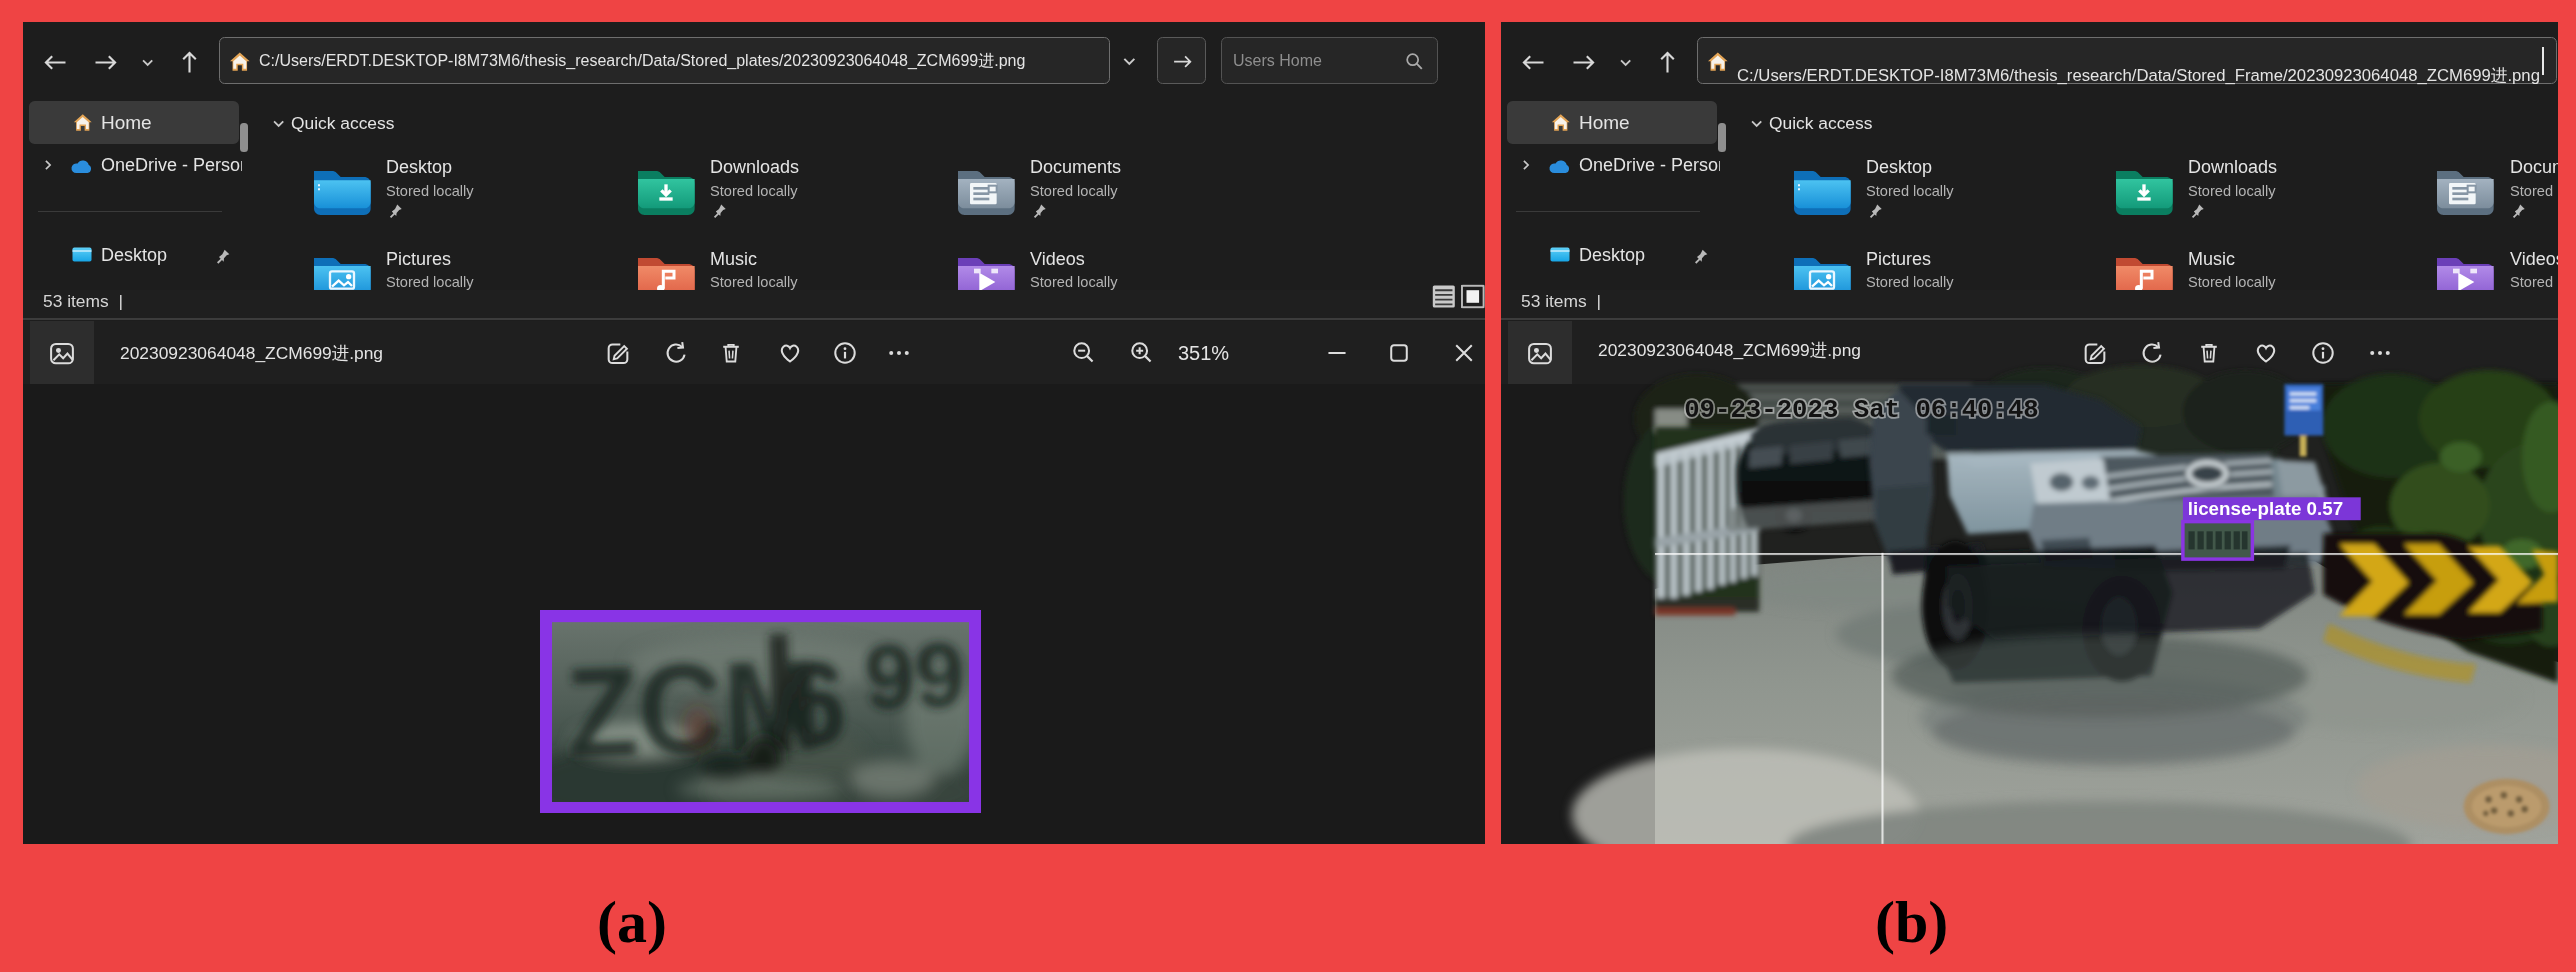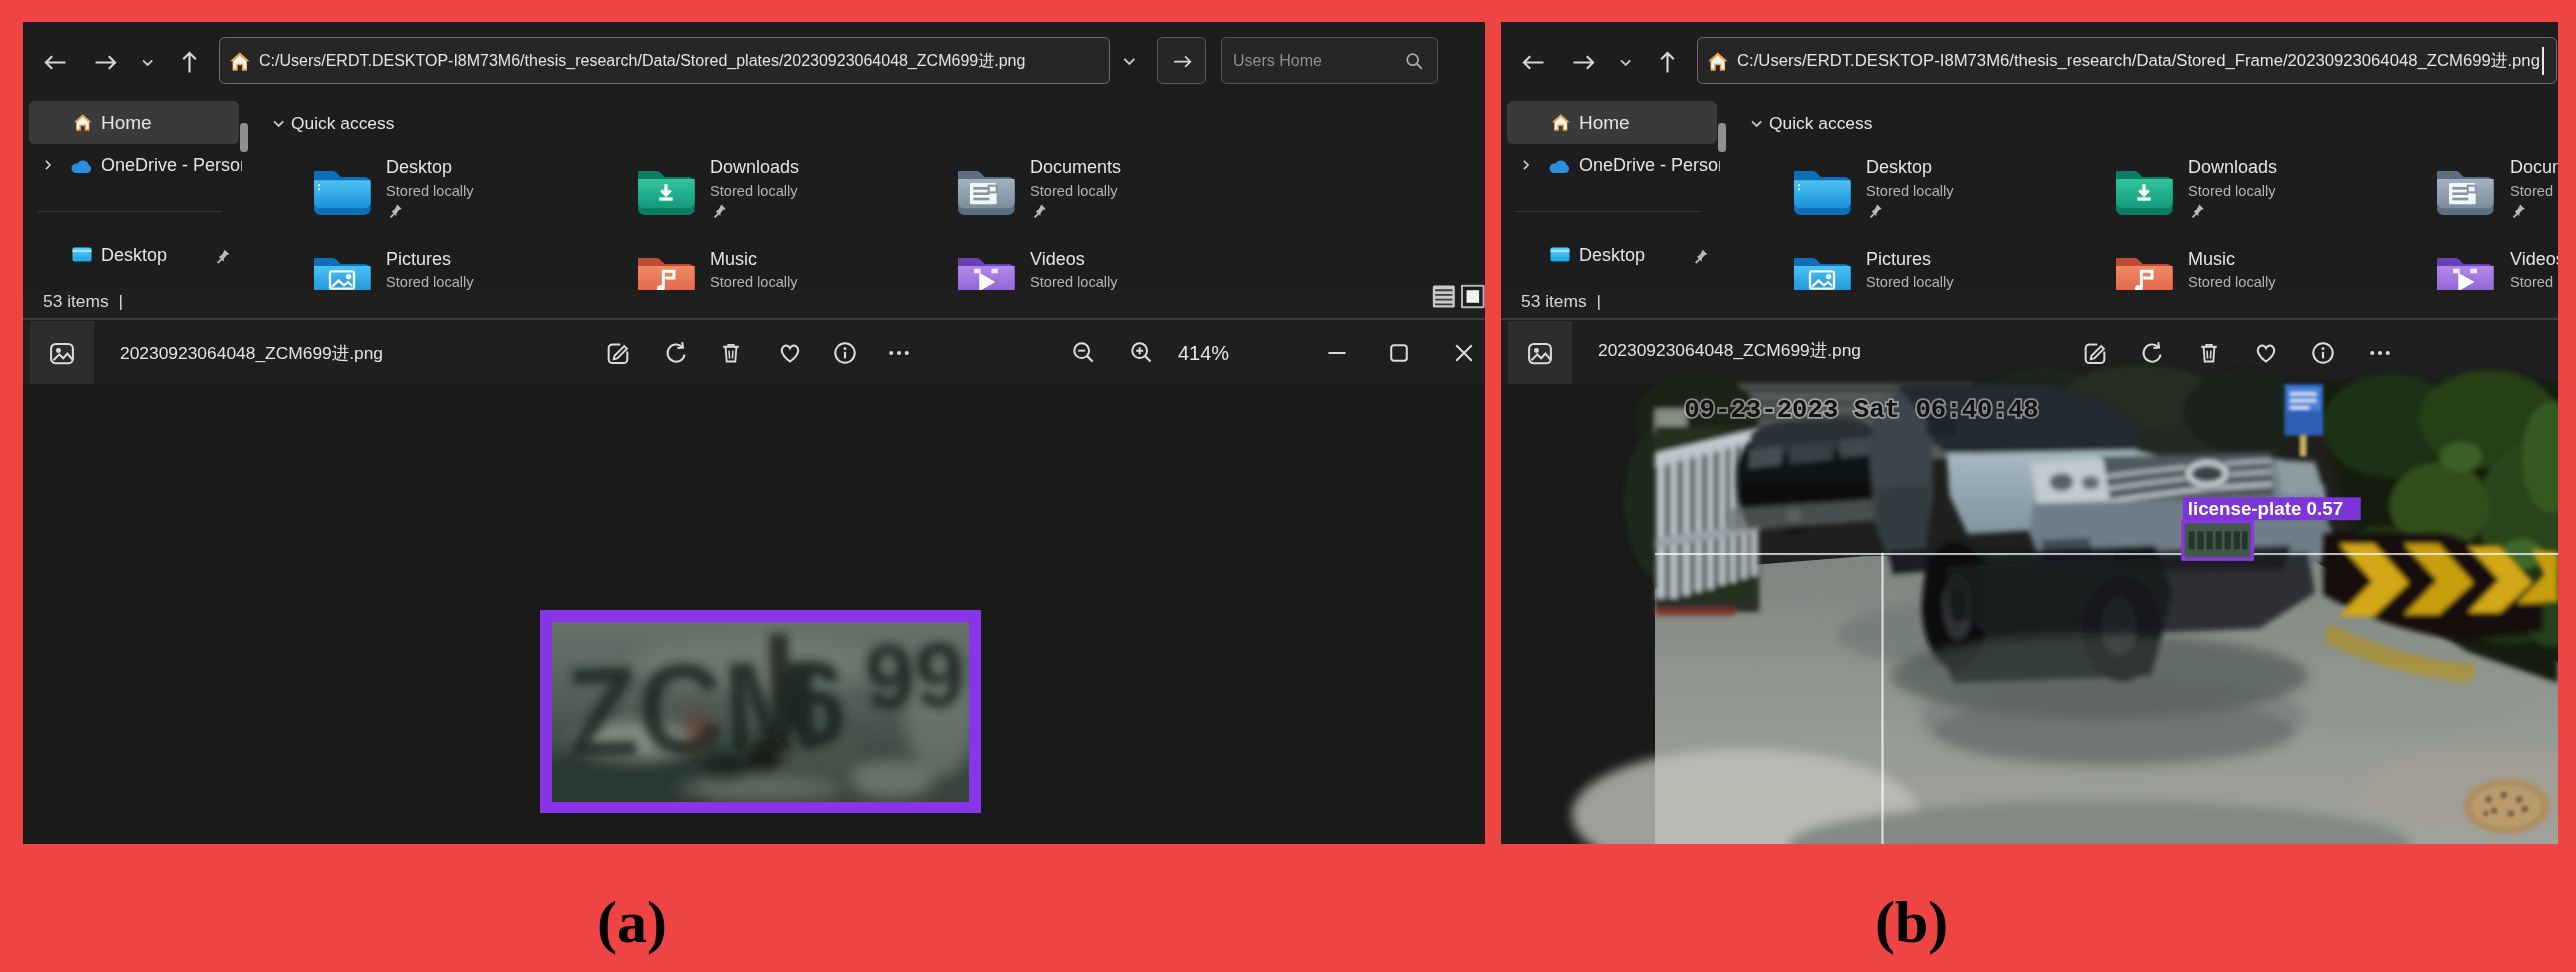--- a/index.html
+++ b/index.html
@@ -322,21 +322,21 @@
       </svg>
     <svg class="abs" style="left:862px;top:317px" width="28" height="28" viewBox="0 0 36 36">
         <use href="#sDots"></use>
       </svg>
     <svg class="abs" style="left:1047px;top:317px" width="28" height="28" viewBox="0 0 36 36">
         <use href="#sZout"></use>
       </svg>
     <svg class="abs" style="left:1105px;top:317px" width="28" height="28" viewBox="0 0 36 36">
         <use href="#sZin"></use>
       </svg>
-    <div class="txt" style="left:1155px;top:331px;font-size:20px;transform:translateY(-50%);">414%</div>
+    <div class="txt" style="left:1155px;top:331px;font-size:20px;transform:translateY(-50%);">351%</div>
     <svg class="abs" style="left:1300px;top:317px" width="28" height="28" viewBox="0 0 36 36">
         <use href="#sMin"></use>
       </svg>
     <svg class="abs" style="left:1362px;top:317px" width="28" height="28" viewBox="0 0 36 36">
         <use href="#sMax"></use>
       </svg>
     <svg class="abs" style="left:1427px;top:317px" width="28" height="28" viewBox="0 0 36 36">
         <use href="#sX"></use>
       </svg>
 
@@ -396,21 +396,21 @@
     <svg class="abs" style="left:117px;top:33px" width="15.3" height="15.3" viewBox="0 0 22 22">
         <use href="#sChevD"></use>
       </svg>
     <svg class="abs" style="left:156px;top:26px" width="21" height="28" viewBox="0 0 30 40">
         <use href="#sAU"></use>
       </svg>
     <div class="bar" style="left:196px;top:15.3px;width:860px;height:47px;"></div>
     <svg class="abs" style="left:205px;top:28px" width="23.6" height="23.6" viewBox="0 0 24 24">
         <use href="#sHouse"></use>
       </svg>
-    <div class="txt" style="left:236px;top:15px;line-height:47px;font-size:16.7px;">C:/Users/ERDT.DESKTOP-I8M73M6/thesis_research/Data/Stored_Frame/20230923064048_ZCM699进.png</div>
+    <div class="txt" style="left:236px;top:30px;line-height:47px;font-size:16.7px;">C:/Users/ERDT.DESKTOP-I8M73M6/thesis_research/Data/Stored_Frame/20230923064048_ZCM699进.png</div>
     <div class="abs" style="left:1041px;top:25px;width:2.1px;height:28px;background:#e8e8e8;"></div>
 
     <div class="hl" style="left:5.6px;top:79px;width:210px;height:43px;"></div>
     <svg class="abs" style="left:49px;top:90px" width="21.5" height="21.5" viewBox="0 0 24 24">
         <use href="#sHouse"></use>
       </svg>
     <div class="txt" style="left:78px;top:79px;line-height:43px;font-size:19px;">Home</div>
     <div class="abs" style="left:217px;top:101px;width:7.6px;height:29px;background:#8f8f8f;border-radius:3.5px;"></div>
     <svg class="abs" style="left:18px;top:136px" width="14" height="14" viewBox="0 0 20 20">
         <use href="#sChevR"></use>

